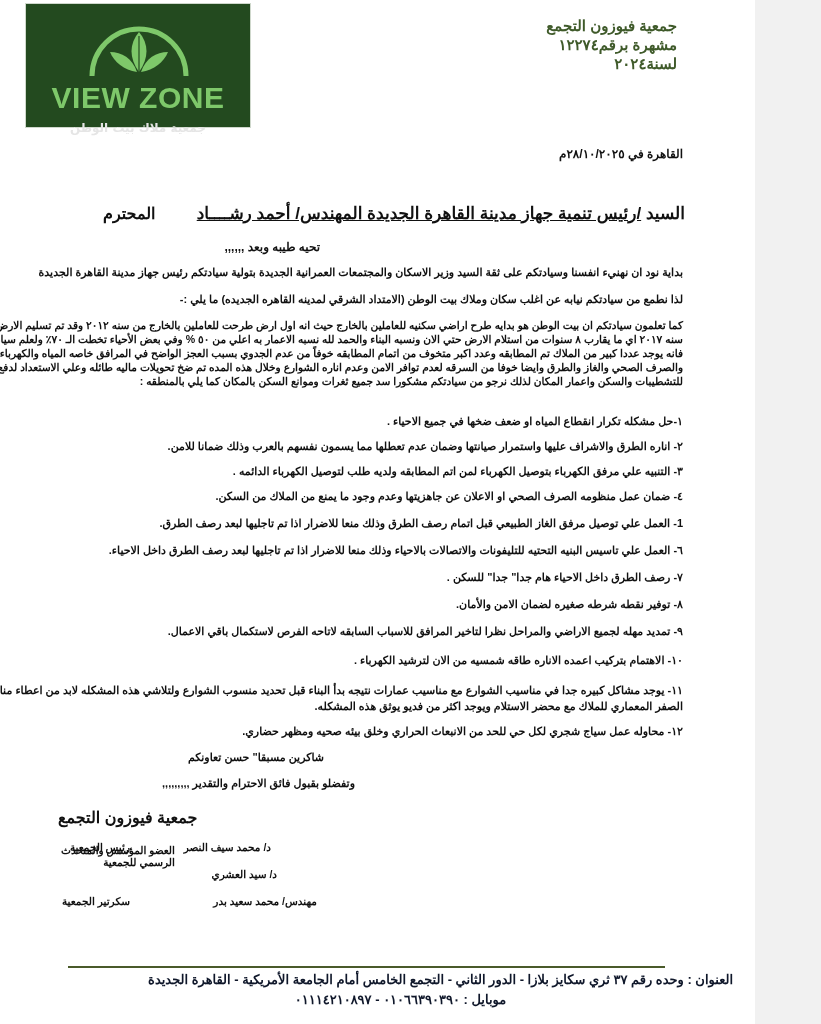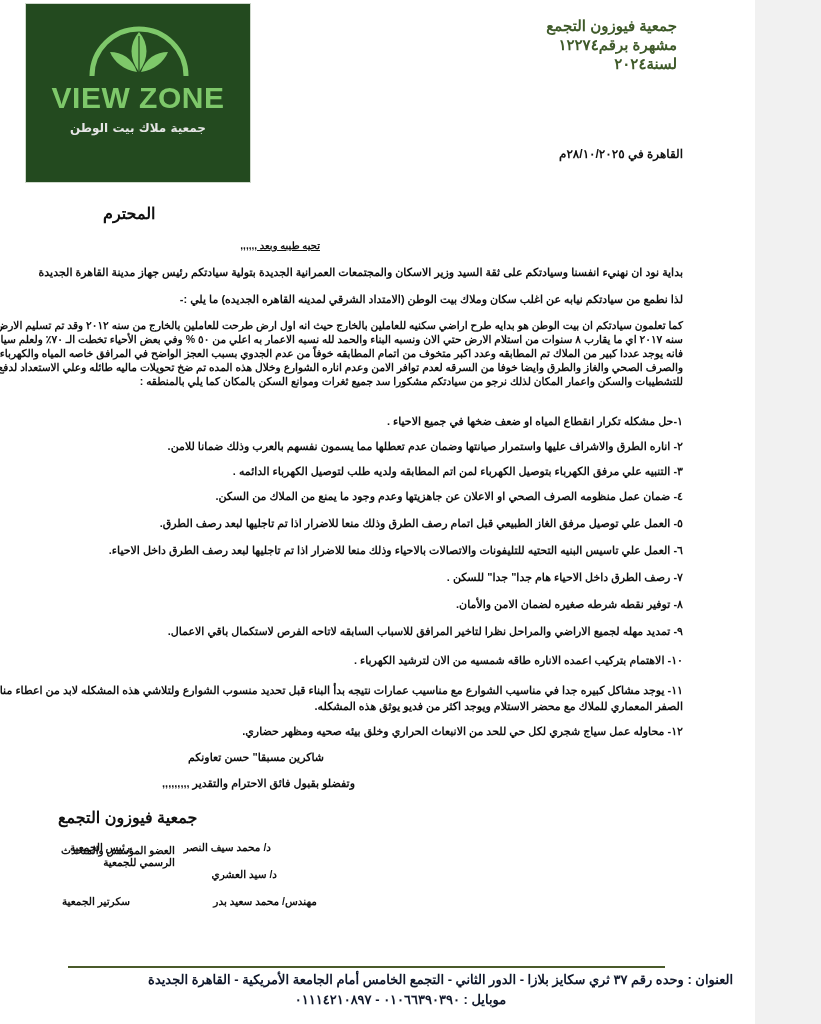--- a/index.html
+++ b/index.html
@@ -1,35 +1,35 @@
 <!DOCTYPE html>
 <html><head>
 <meta charset="utf-8">
 <style>
   html, body { margin:0; padding:0; }
   body { width:821px; height:1024px; background:#ffffff; position:relative; overflow:hidden;
          font-family:"DejaVu Sans", sans-serif; color:#111; }
   .strip { position:absolute; top:0; right:0; width:66px; height:1024px; background:#f1f1f1; }
   .page { position:absolute; left:0; top:0; width:755px; height:1024px; }
-  .logo { position:absolute; left:25px; top:3px; width:226px; height:180px; background:#234a1f;
+  .logo { position:absolute; left:25px; top:3px; width:226px; height:125px; background:#234a1f;
           border:1px solid #cfd8cc; box-sizing:border-box; }
   .logo svg { position:absolute; left:58px; top:10px; }
   .logo-title { position:absolute; left:0; width:100%; top:77px; text-align:center; color:#7ec86a;
                 font-family:"Liberation Sans", sans-serif; font-weight:bold; font-size:30px; letter-spacing:0.5px; }
   .logo-sub { position:absolute; left:0; width:100%; top:117px; text-align:center; color:#e5e5e5;
               font-size:12px; font-weight:bold; direction:rtl; }
   .header-org { position:absolute; right:78px; top:16px; direction:rtl; text-align:right; color:#3f5a2a;
                 font-family:"Liberation Sans", sans-serif; font-weight:bold; font-size:15px; line-height:19px; }
   .rtl { direction:rtl; text-align:right; position:absolute; font-family:"Liberation Sans", sans-serif; font-weight:bold; }
   .date { right:72px; top:147px; font-size:12px; }
   .subject { right:271px; top:175px; font-size:15px; text-decoration:underline; }
   .salute { right:70px; top:203px; font-size:17px; }
   .salute .u { text-decoration:underline; }
   .respect { left:103px; top:204px; font-size:16px; }
-  .greet { right:435px; top:240px; font-size:10px;text-decoration:underline; }
+  .greet { right:435px; top:240px; font-size:12px; }
   .p { font-size:11px; right:72px; }
   .para { right:72px; top:318px; width:720px; font-size:10.6px; line-height:14px; text-align:right; }
   .items .item { position:absolute; right:72px; font-size:11px; white-space:nowrap; }
   .item11 { white-space:normal !important; width:715px; line-height:16px; }
   .closing { font-size:11px; }
   .sig-org { left:58px; top:808px; font-size:16px; }
   .sig { font-size:10.5px; }
   .footer-line { position:absolute; left:68px; right:90px; top:966px; height:2px; background:#4a5a2a; }
   .footer { position:absolute; left:68px; width:665px; top:970px; direction:rtl; text-align:center; color:#0f172a;
             font-family:"Liberation Sans", sans-serif; font-weight:bold; font-size:13px; line-height:20px; }
@@ -55,34 +55,38 @@
   </div>
 
   <div class="header-org">
     <div>جمعية فيوزون التجمع</div>
     <div>مشهرة برقم١٢٢٧٤</div>
     <div>لسنة٢٠٢٤</div>
   </div>
 
   <div class="rtl date">القاهرة في ٢٨/١٠/٢٠٢٥م</div>
 
+  <div class="rtl salute">
+    <span>السيد</span>
+    <span class="u">/رئيس تنمية جهاز مدينة القاهرة الجديدة المهندس/  أحمد رشــــاد</span>
+  </div>
   <div class="rtl respect">المحترم</div>
 
   <div class="rtl greet">تحيه طيبه وبعد ,,,,,,</div>
   <div class="rtl p" style="top:266px;">بداية نود ان نهنيء انفسنا وسيادتكم على ثقة السيد وزير الاسكان والمجتمعات العمرانية الجديدة بتولية سيادتكم رئيس جهاز مدينة القاهرة الجديدة</div>
   <div class="rtl p" style="top:293px;">لذا نطمع من سيادتكم نيابه عن اغلب سكان وملاك بيت الوطن (الامتداد الشرقي  لمدينه القاهره الجديده)  ما يلي :-</div>
 
   <div class="rtl para">كما تعلمون سيادتكم ان بيت الوطن هو بدايه طرح اراضي سكنيه للعاملين بالخارج حيث انه اول ارض طرحت للعاملين بالخارج من سنه ٢٠١٢ وقد تم تسليم الارض من سنه ٢٠١٧ اي ما يقارب ٨ سنوات من استلام الارض حتي الان ونسبه البناء والحمد لله نسبه الاعمار به اعلي من ٥٠ %  وفي بعض الأحياء تخطت الـ ٧٠٪ ولعلم سيادتكم فانه يوجد عددا كبير من الملاك تم المطابقه وعدد اكبر متخوف من اتمام المطابقه خوفاً من عدم الجدوي بسبب العجز الواضح في المرافق خاصه المياه والكهرباء والصرف الصحي والغاز والطرق وايضا خوفا من السرقه لعدم توافر الامن وعدم اناره الشوارع وخلال هذه المده تم ضخ تحويلات ماليه طائله وعلي الاستعداد لدفع مثلها للتشطيبات والسكن واعمار  المكان لذلك نرجو من سيادتكم مشكورا سد جميع ثغرات وموانع السكن بالمكان كما يلي بالمنطقه :</div>
 
   <div class="items">
     <div class="rtl item" style="top:415px;">١-حل مشكله تكرار انقطاع المياه او ضعف ضخها في جميع الاحياء .</div>
     <div class="rtl item" style="top:440px;">٢- اناره الطرق والاشراف عليها واستمرار صيانتها وضمان عدم تعطلها مما يسمون نفسهم بالعرب وذلك ضمانا للامن.</div>
     <div class="rtl item" style="top:465px;">٣- التنبيه علي مرفق الكهرباء بتوصيل الكهرباء لمن اتم المطابقه ولديه طلب لتوصيل الكهرباء الدائمه .</div>
     <div class="rtl item" style="top:490px;">٤- ضمان عمل منظومه الصرف الصحي او الاعلان عن جاهزيتها وعدم وجود ما يمنع من الملاك من السكن.</div>
-    <div class="rtl item" style="top:517px;">٥- العمل علي توصيل مرفق الغاز الطبيعي قبل اتمام رصف الطرق وذلك منعا للاضرار اذا تم تاجليها لبعد رصف الطرق.</div>
+    <div class="rtl item" style="top:517px;">1- العمل علي توصيل مرفق الغاز الطبيعي قبل اتمام رصف الطرق وذلك منعا للاضرار اذا تم تاجليها لبعد رصف الطرق.</div>
     <div class="rtl item" style="top:544px;">٦- العمل علي تاسيس البنيه التحتيه للتليفونات والاتصالات بالاحياء وذلك منعا للاضرار اذا تم تاجليها لبعد رصف الطرق داخل الاحياء.</div>
     <div class="rtl item" style="top:571px;">٧- رصف الطرق داخل الاحياء هام جدا"  جدا" للسكن .</div>
     <div class="rtl item" style="top:598px;">٨- توفير نقطه شرطه صغيره لضمان الامن والأمان.</div>
     <div class="rtl item" style="top:625px;">٩- تمديد مهله لجميع الاراضي والمراحل نظرا لتاخير المرافق للاسباب السابقه لاتاحه الفرص لاستكمال باقي الاعمال.</div>
     <div class="rtl item" style="top:654px;">١٠- الاهتمام بتركيب اعمده الاناره طاقه شمسيه من الان لترشيد الكهرباء .</div>
     <div class="rtl item item11" style="top:682px;">١١- يوجد مشاكل كبيره جدا في مناسيب الشوارع مع مناسيب عمارات نتيجه بدأ البناء قبل تحديد منسوب الشوارع ولتلاشي هذه المشكله لابد من اعطاء مناسيب الصفر المعماري للملاك مع محضر الاستلام ويوجد اكثر من فديو يوثق هذه المشكله.</div>
     <div class="rtl item" style="top:725px;">١٢- محاوله عمل سياج شجري لكل حي للحد من الانبعاث الحراري وخلق بيئه صحيه ومظهر حضاري.</div>
   </div>
 
   <div class="rtl closing" style="right:431px; top:751px;">شاكرين مسبقا" حسن تعاونكم</div>

